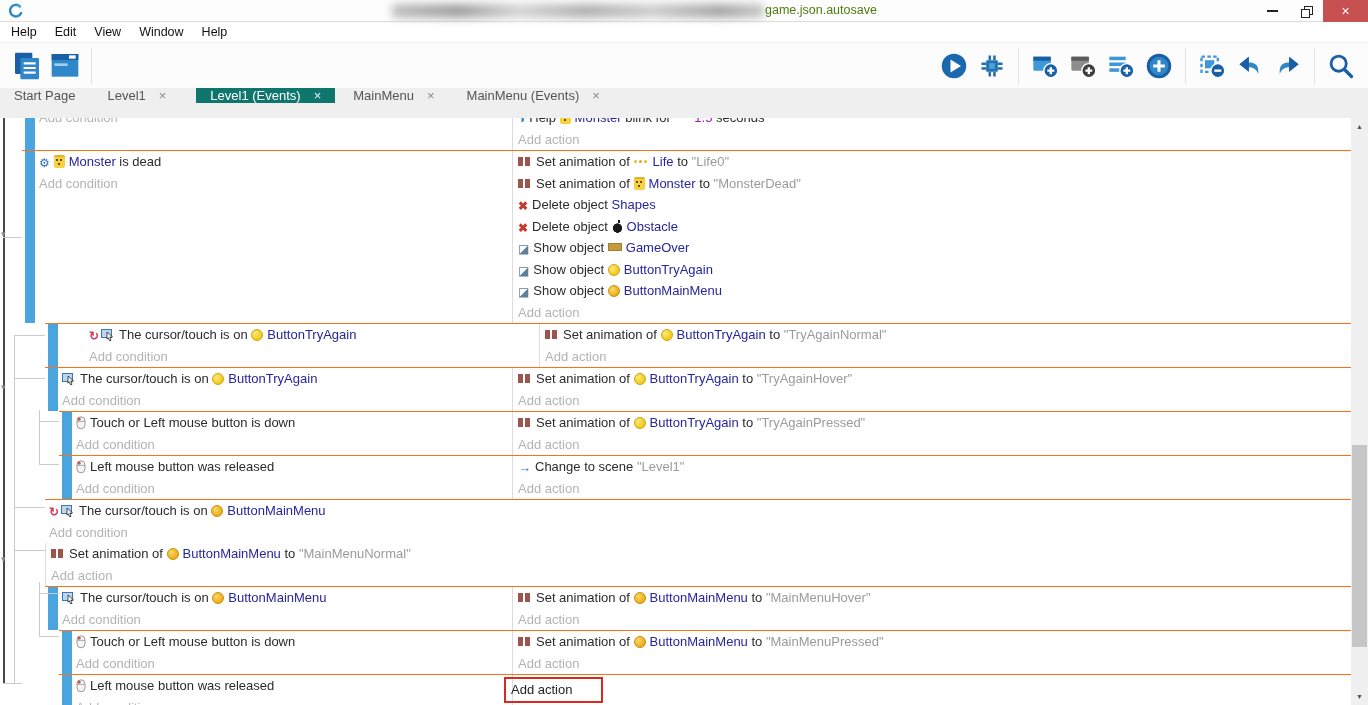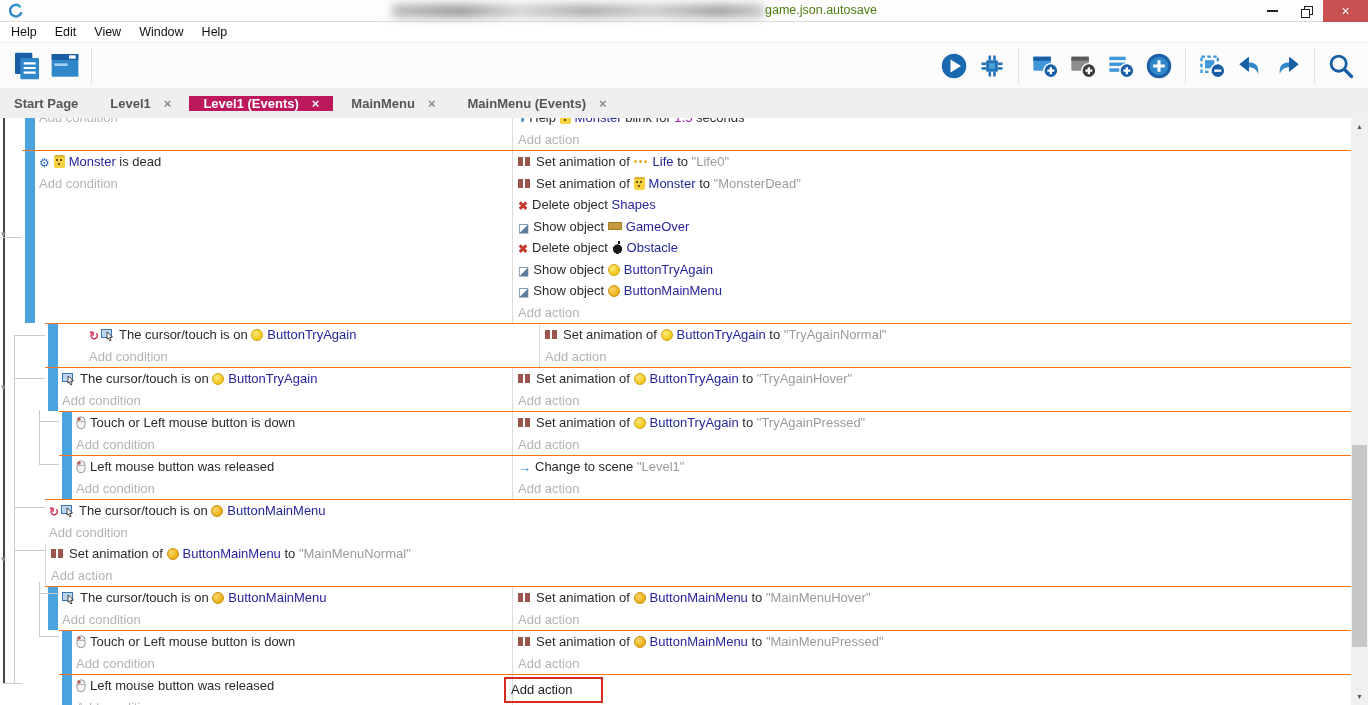--- a/index.html
+++ b/index.html
@@ -28,44 +28,44 @@
 
   
   .toolbar { height:45px; background:#fcfcfc; display:flex; align-items:center; padding:0 8px; }
   .tb-icon { width:32px; height:32px; display:flex; align-items:center; justify-content:center; margin:0 3px; }
   .tb-icon svg { width:28px; height:28px; }
   .tb-icon.big svg { width:32px; height:32px; }
   .tb-sep { width:1px; height:36px; background:#e2e2e2; margin:0 7px; }
   .tb-spacer { flex:1; }
 
   
-  .tabbar { height:30px; background:#efefef; display:flex; align-items:center;font-weight:bold; }
+  .tabbar { height:30px; background:#efefef; display:flex; align-items:flex-start; }
   .tab { display:flex; align-items:center; padding:0 14px; font-size:13px; color:#555; gap:13px; margin-right:4px; }
   .tab .tab-close { font-size:13px; color:#8a8a8a; }
-  .tab.active { background:#be185d; color:#fff; }
+  .tab.active { background:#0f766e; color:#fff;margin-left:12px; }
   .tab.active .tab-close { color:#eaf5fd; }
 
   
   #events-panel { position:relative; height:587px; background:#fff; overflow:hidden; }
   #events-list { position:absolute; left:0; top:0; width:1351px; }
 
   .event-row { display:flex; border-top:1px solid #f97316; background:#fff; overflow:hidden; align-items:stretch; }
   .event-row.no-border { border-top:none; }
   .bar { flex:none; width:10px; margin-left:3px; background:#4aa4dd; }
   .col { flex:none; }
   .col.cond { }
   .col.act { flex:1; min-width:0; border-left:1px solid #dcdcdc; }
   .col-inner { }
   .partial-top .col-inner { margin-top:-11px; }
   .line { height:21.5px; line-height:21.5px; font-size:13px; white-space:nowrap; overflow:hidden; padding-left:4px; }
   .col.act .line { padding-left:5px; }
   .seg-t { color:#2b2b2b; }
   .seg-o { color:#26269c; font-weight:400; }
   .seg-v { color:#9b9b9b; }
-  .seg-n { color:#a21caf; }
+  .seg-n { color:#a21caf;margin-left:20px; }
   .placeholder { color:#b3b3b3; }
   .line.hl-box { height:auto; line-height:18px; width:max-content; color:#222;
     border:2px solid #da2a20; margin:2px 0 2px -9px; padding:2px 29px 2px 9px; }
   .event-row.comment { border-top:1px solid #e4e4e4; margin-top:1px; }
   .comment-box { flex:1; height:29px; line-height:29px; background:#f9e463; color:#3a3a3a; font-size:13px; padding-left:7px; letter-spacing:.3px; }
 
   
   .ei { display:inline-block; vertical-align:-1px; margin-right:4px; font-style:normal; line-height:normal; }
   .i-gear { color:#2e6bc4; font-size:12px; }
   .i-invert { color:#d23a5e; font-weight:700; font-size:12px; margin-right:2px; }
@@ -284,22 +284,22 @@
             <div class="col-inner">
               <div class="line"><span class="ei i-gear">⚙</span><span class="ei i-monster"></span><span class="seg-o">Monster</span><span class="seg-t"> is dead</span></div>
               <div class="line placeholder">Add condition</div>
             </div>
           </div>
           <div class="col act">
             <div class="col-inner">
               <div class="line"><span class="ei i-anim"></span><span class="seg-t">Set animation of </span><span class="ei i-life"></span><span class="seg-o">Life</span><span class="seg-t"> to </span><span class="seg-v">"Life0"</span></div>
               <div class="line"><span class="ei i-anim"></span><span class="seg-t">Set animation of </span><span class="ei i-monster"></span><span class="seg-o">Monster</span><span class="seg-t"> to </span><span class="seg-v">"MonsterDead"</span></div>
               <div class="line"><span class="ei i-delete">✖</span><span class="seg-t">Delete object </span><span class="seg-o">Shapes</span></div>
+              <div class="line"><span class="ei i-delete">✖</span><span class="seg-t">Delete object </span><span class="ei i-obstacle"></span><span class="seg-o">Obstacle</span></div>
               <div class="line"><span class="ei i-show">◪</span><span class="seg-t">Show object </span><span class="ei i-gameover"></span><span class="seg-o">GameOver</span></div>
-              <div class="line"><span class="ei i-delete">✖</span><span class="seg-t">Delete object </span><span class="ei i-obstacle"></span><span class="seg-o">Obstacle</span></div>
               <div class="line"><span class="ei i-show">◪</span><span class="seg-t">Show object </span><span class="ei i-btn-yellow"></span><span class="seg-o">ButtonTryAgain</span></div>
               <div class="line"><span class="ei i-show">◪</span><span class="seg-t">Show object </span><span class="ei i-btn-orange"></span><span class="seg-o">ButtonMainMenu</span></div>
               <div class="line placeholder">Add action</div>
             </div>
           </div>
         </div>
         <div class="event-row" style="margin-left: 45px;">
           <div class="bar"></div>
           <div class="col cond" style="width: 454px; margin-left: 27px;">
             <div class="col-inner">

